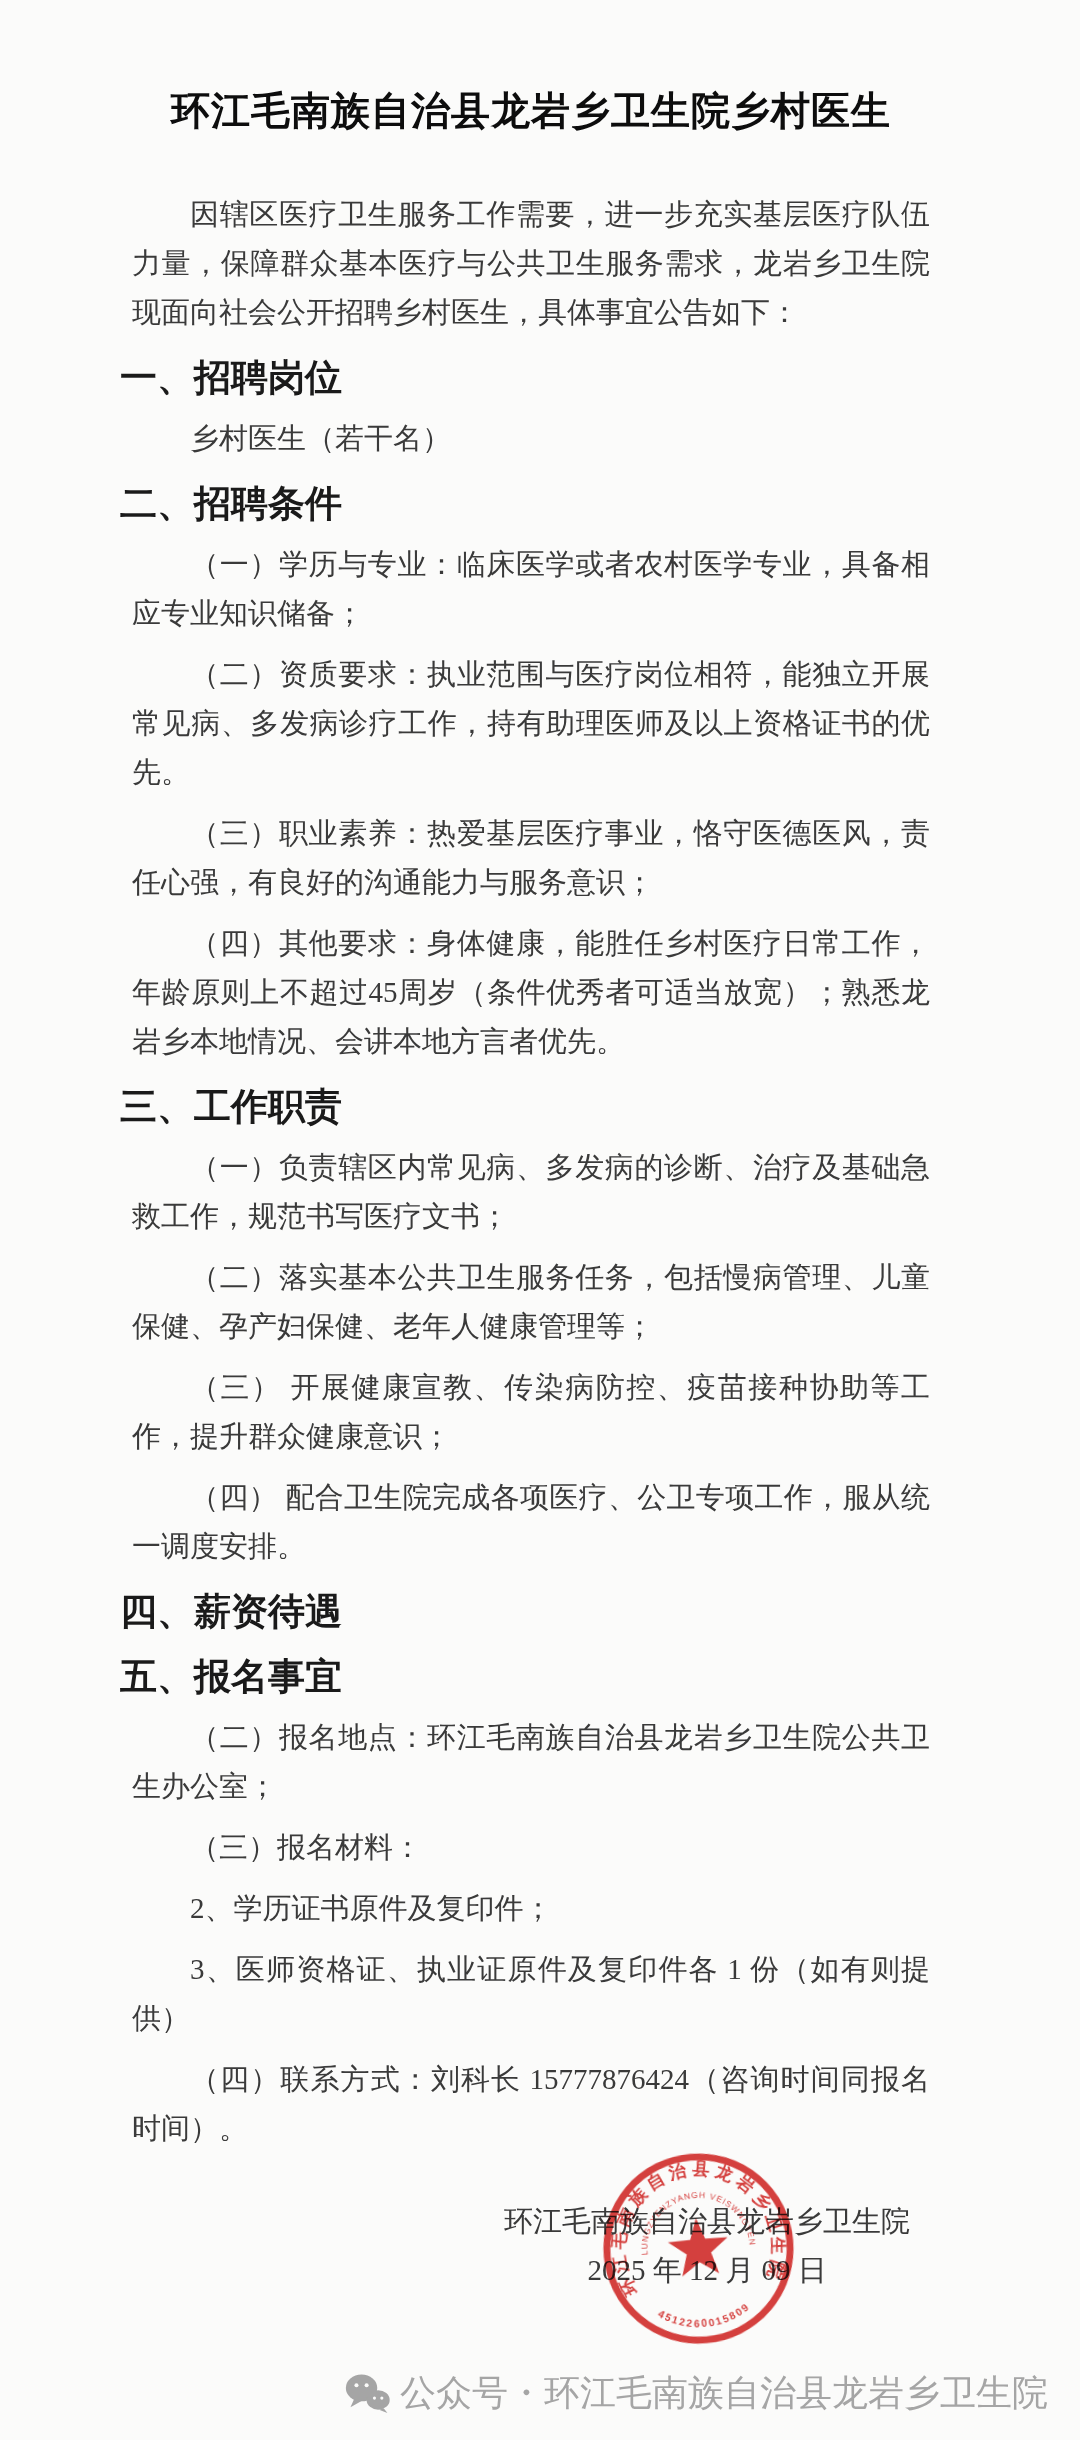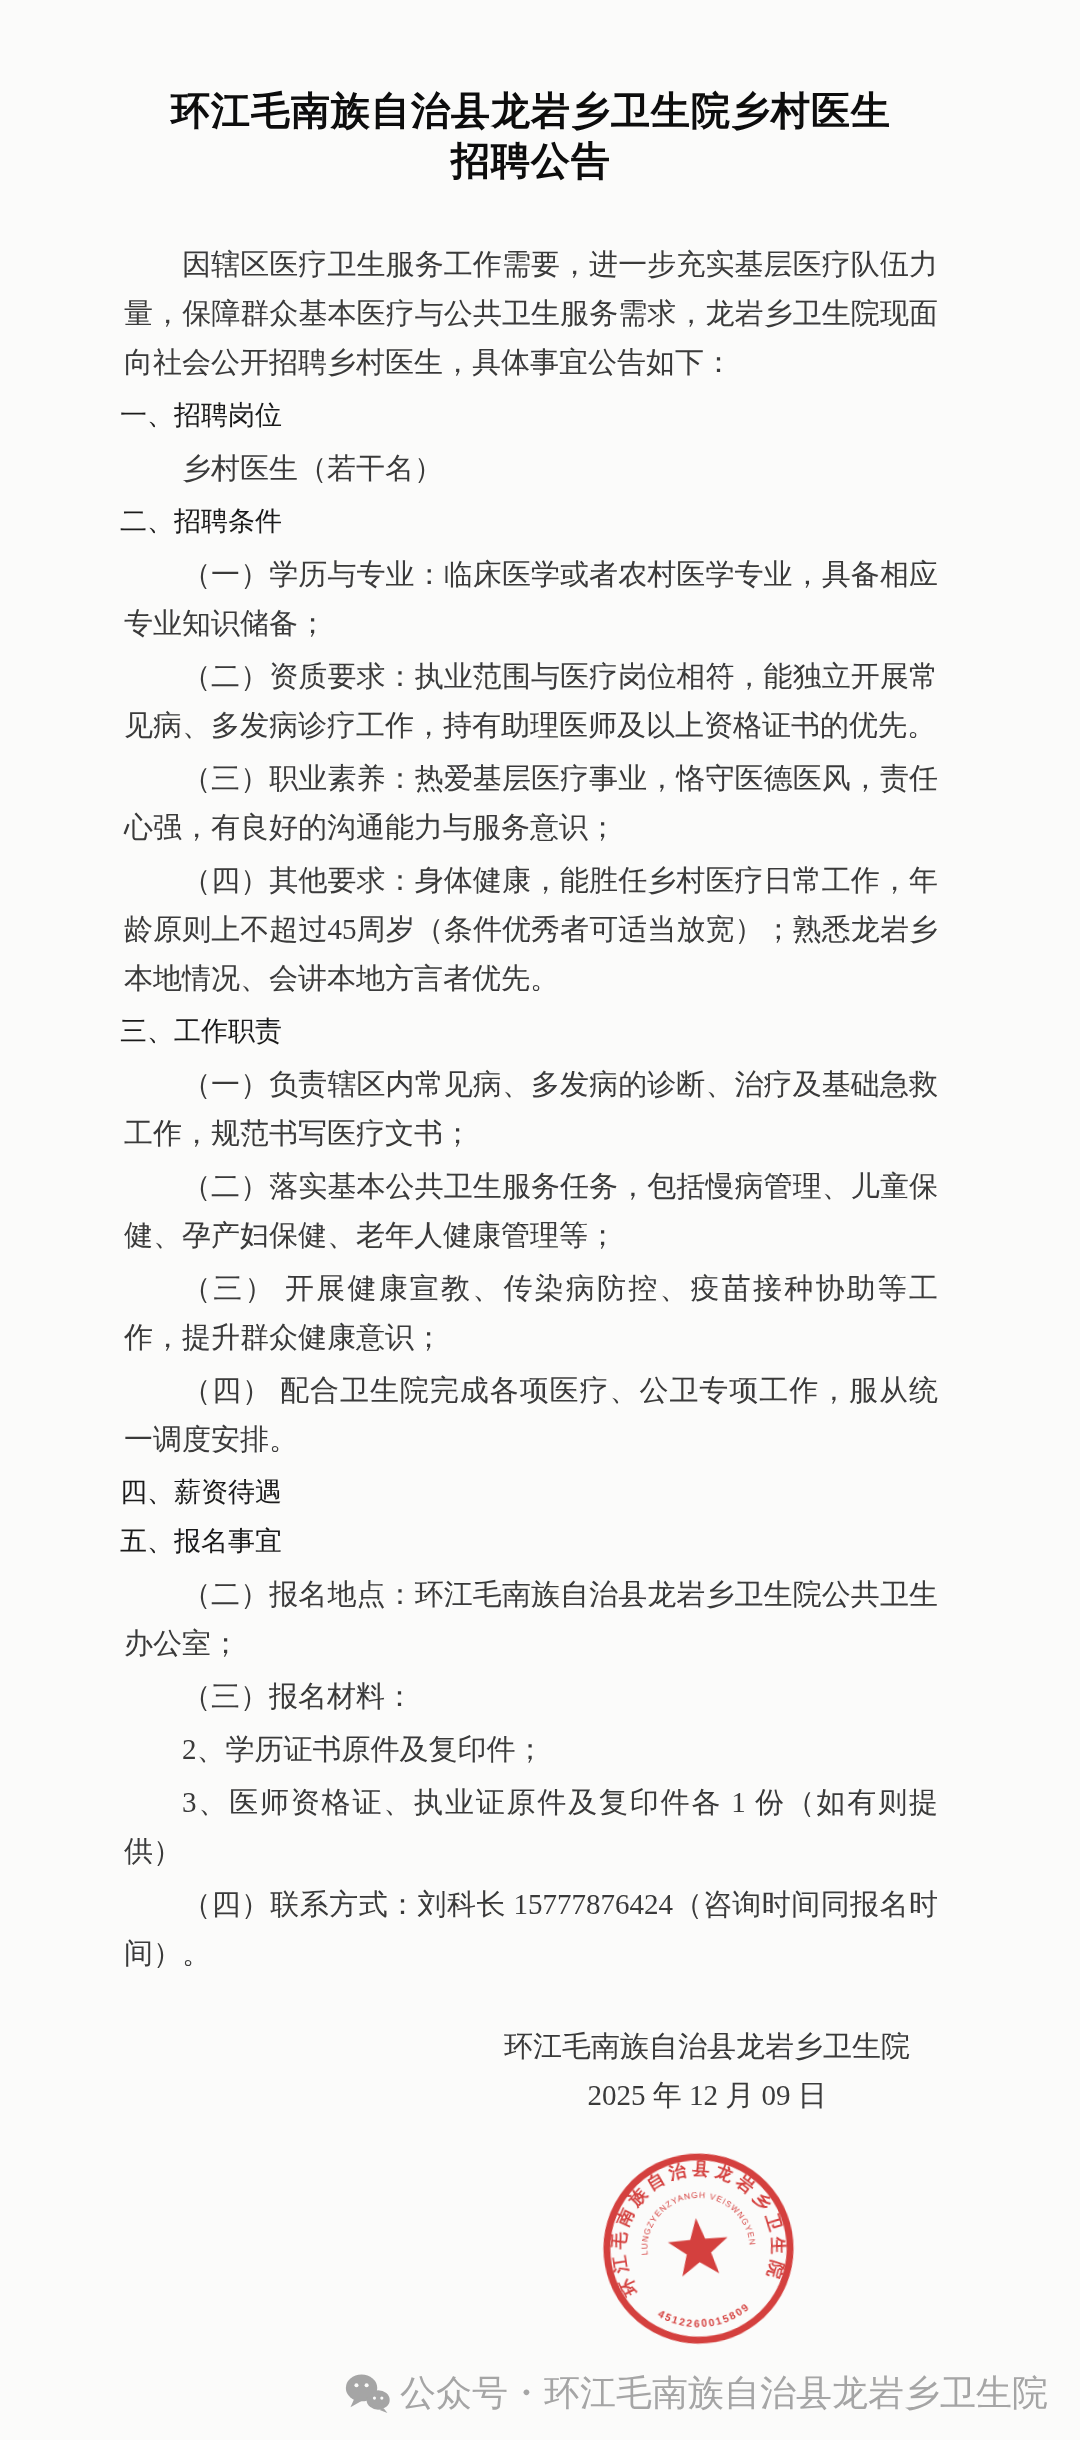--- a/index.html
+++ b/index.html
@@ -24,29 +24,30 @@
     text-align:center;
     color:#0d0d0d;
     letter-spacing:1px;
     margin-bottom:54px;
   }
   .para{
     font-size:29px;
     line-height:49px;
     text-align:justify;
     text-indent:2em;
-    margin:4px;
+    margin:12px;
     color:#3a3a3a;
   }
   .heading{
     font-family:"Liberation Sans","DejaVu Sans",sans-serif;
-    font-size:27px;
+    font-size:37px;
     line-height:49px;
-    font-weight:normal;
+    font-weight:bold;
     color:#1a1a1a;
+    margin-top:16px;
   }
   .sign-block{
     margin-top:44px;
     margin-left:auto;
     margin-right:0;
     width:470px;
     text-align:center;
     font-size:29px;
     line-height:49px;
     color:#3a3a3a;
@@ -76,21 +77,20 @@
   }
   .footer svg{display:block;}
 </style>
 </head>
 <body>
 
 <div class="doc">
 
   <div class="title">
     <div>环江毛南族自治县龙岩乡卫生院乡村医生</div>
-    <div>招聘公告</div>
   </div>
 
   <p class="para">因辖区医疗卫生服务工作需要，进一步充实基层医疗队伍力量，保障群众基本医疗与公共卫生服务需求，龙岩乡卫生院现面向社会公开招聘乡村医生，具体事宜公告如下：</p>
 
   <div id="doc-body">
       <div class="heading">一、招聘岗位</div>
       <p class="para">乡村医生（若干名）</p>
       <div class="heading">二、招聘条件</div>
       <p class="para">（一）学历与专业：临床医学或者农村医学专业，具备相应专业知识储备；</p>
       <p class="para">（二）资质要求：执业范围与医疗岗位相符，能独立开展常见病、多发病诊疗工作，持有助理医师及以上资格证书的优先。</p>

